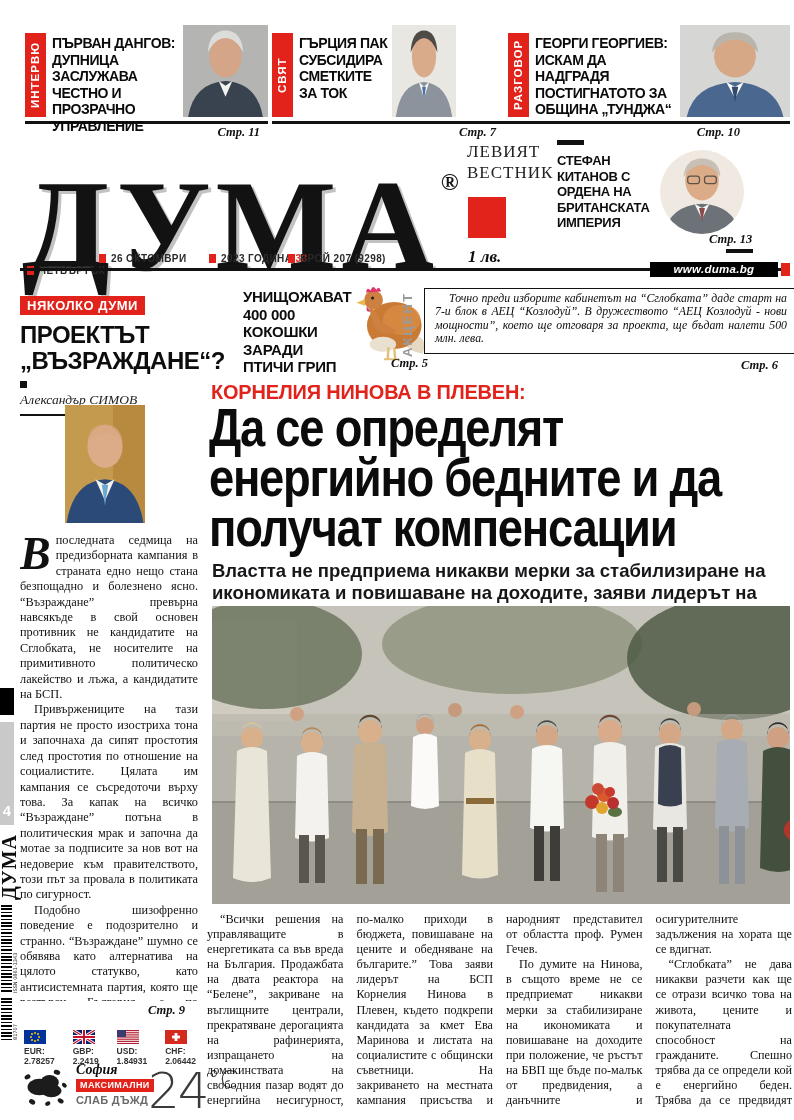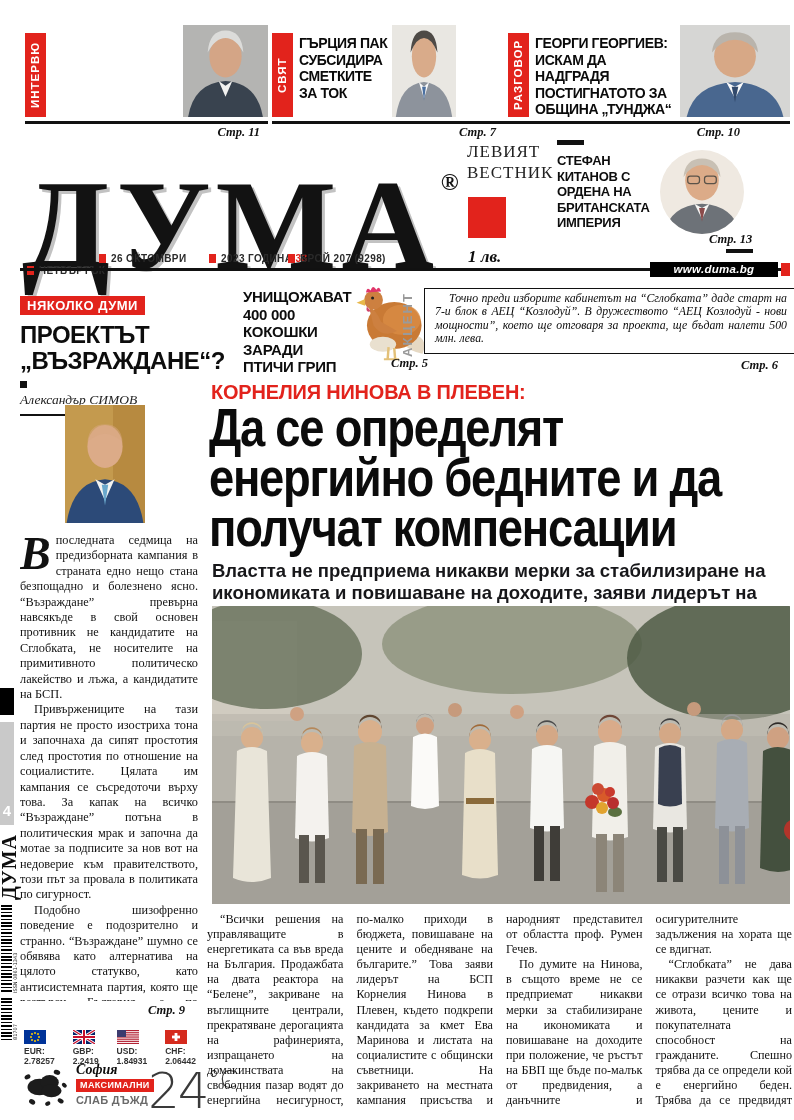--- a/index.html
+++ b/index.html
@@ -107,20 +107,21 @@
          column-count:4;column-gap:13px;font:400 12.2px/15.1px "Liberation Serif",serif;text-align:justify;color:#101010;}
   .main-body p{margin:0;text-indent:13px;}
 </style>
 </head>
 <body>
 
 <div class="paper">
 
   <div class="teaser" style="left:25px;width:243px;">
     <div class="vlabel">ИНТЕРВЮ</div>
+    <div class="t-head" style="width:132px;">ПЪРВАН ДАНГОВ: ДУПНИЦА ЗАСЛУЖАВА ЧЕСТНО И ПРОЗРАЧНО УПРАВЛЕНИЕ</div>
     <div class="t-photo" style="right:0;width:85px;">
       <svg viewBox="0 0 100 100" width="100%" height="100%" preserveAspectRatio="none">
         <rect width="100" height="100" fill="#b4b4b2"></rect>
         <path d="M6 100 Q13 63 50 61 Q87 63 94 100 Z" fill="#39434f"></path>
         <path d="M42 61 L50 78 L58 61 L50 66 Z" fill="#f2f2f0"></path>
         <ellipse cx="50" cy="34" rx="19" ry="23" fill="#d4a586"></ellipse>
         <path d="M29 30 Q31 6 50 6 Q69 6 71 30 Q62 14 50 14 Q38 14 29 30 Z" fill="#dcdcda"></path>
       </svg>
     </div>
     <div class="t-page pageref">Стр. 11</div>

